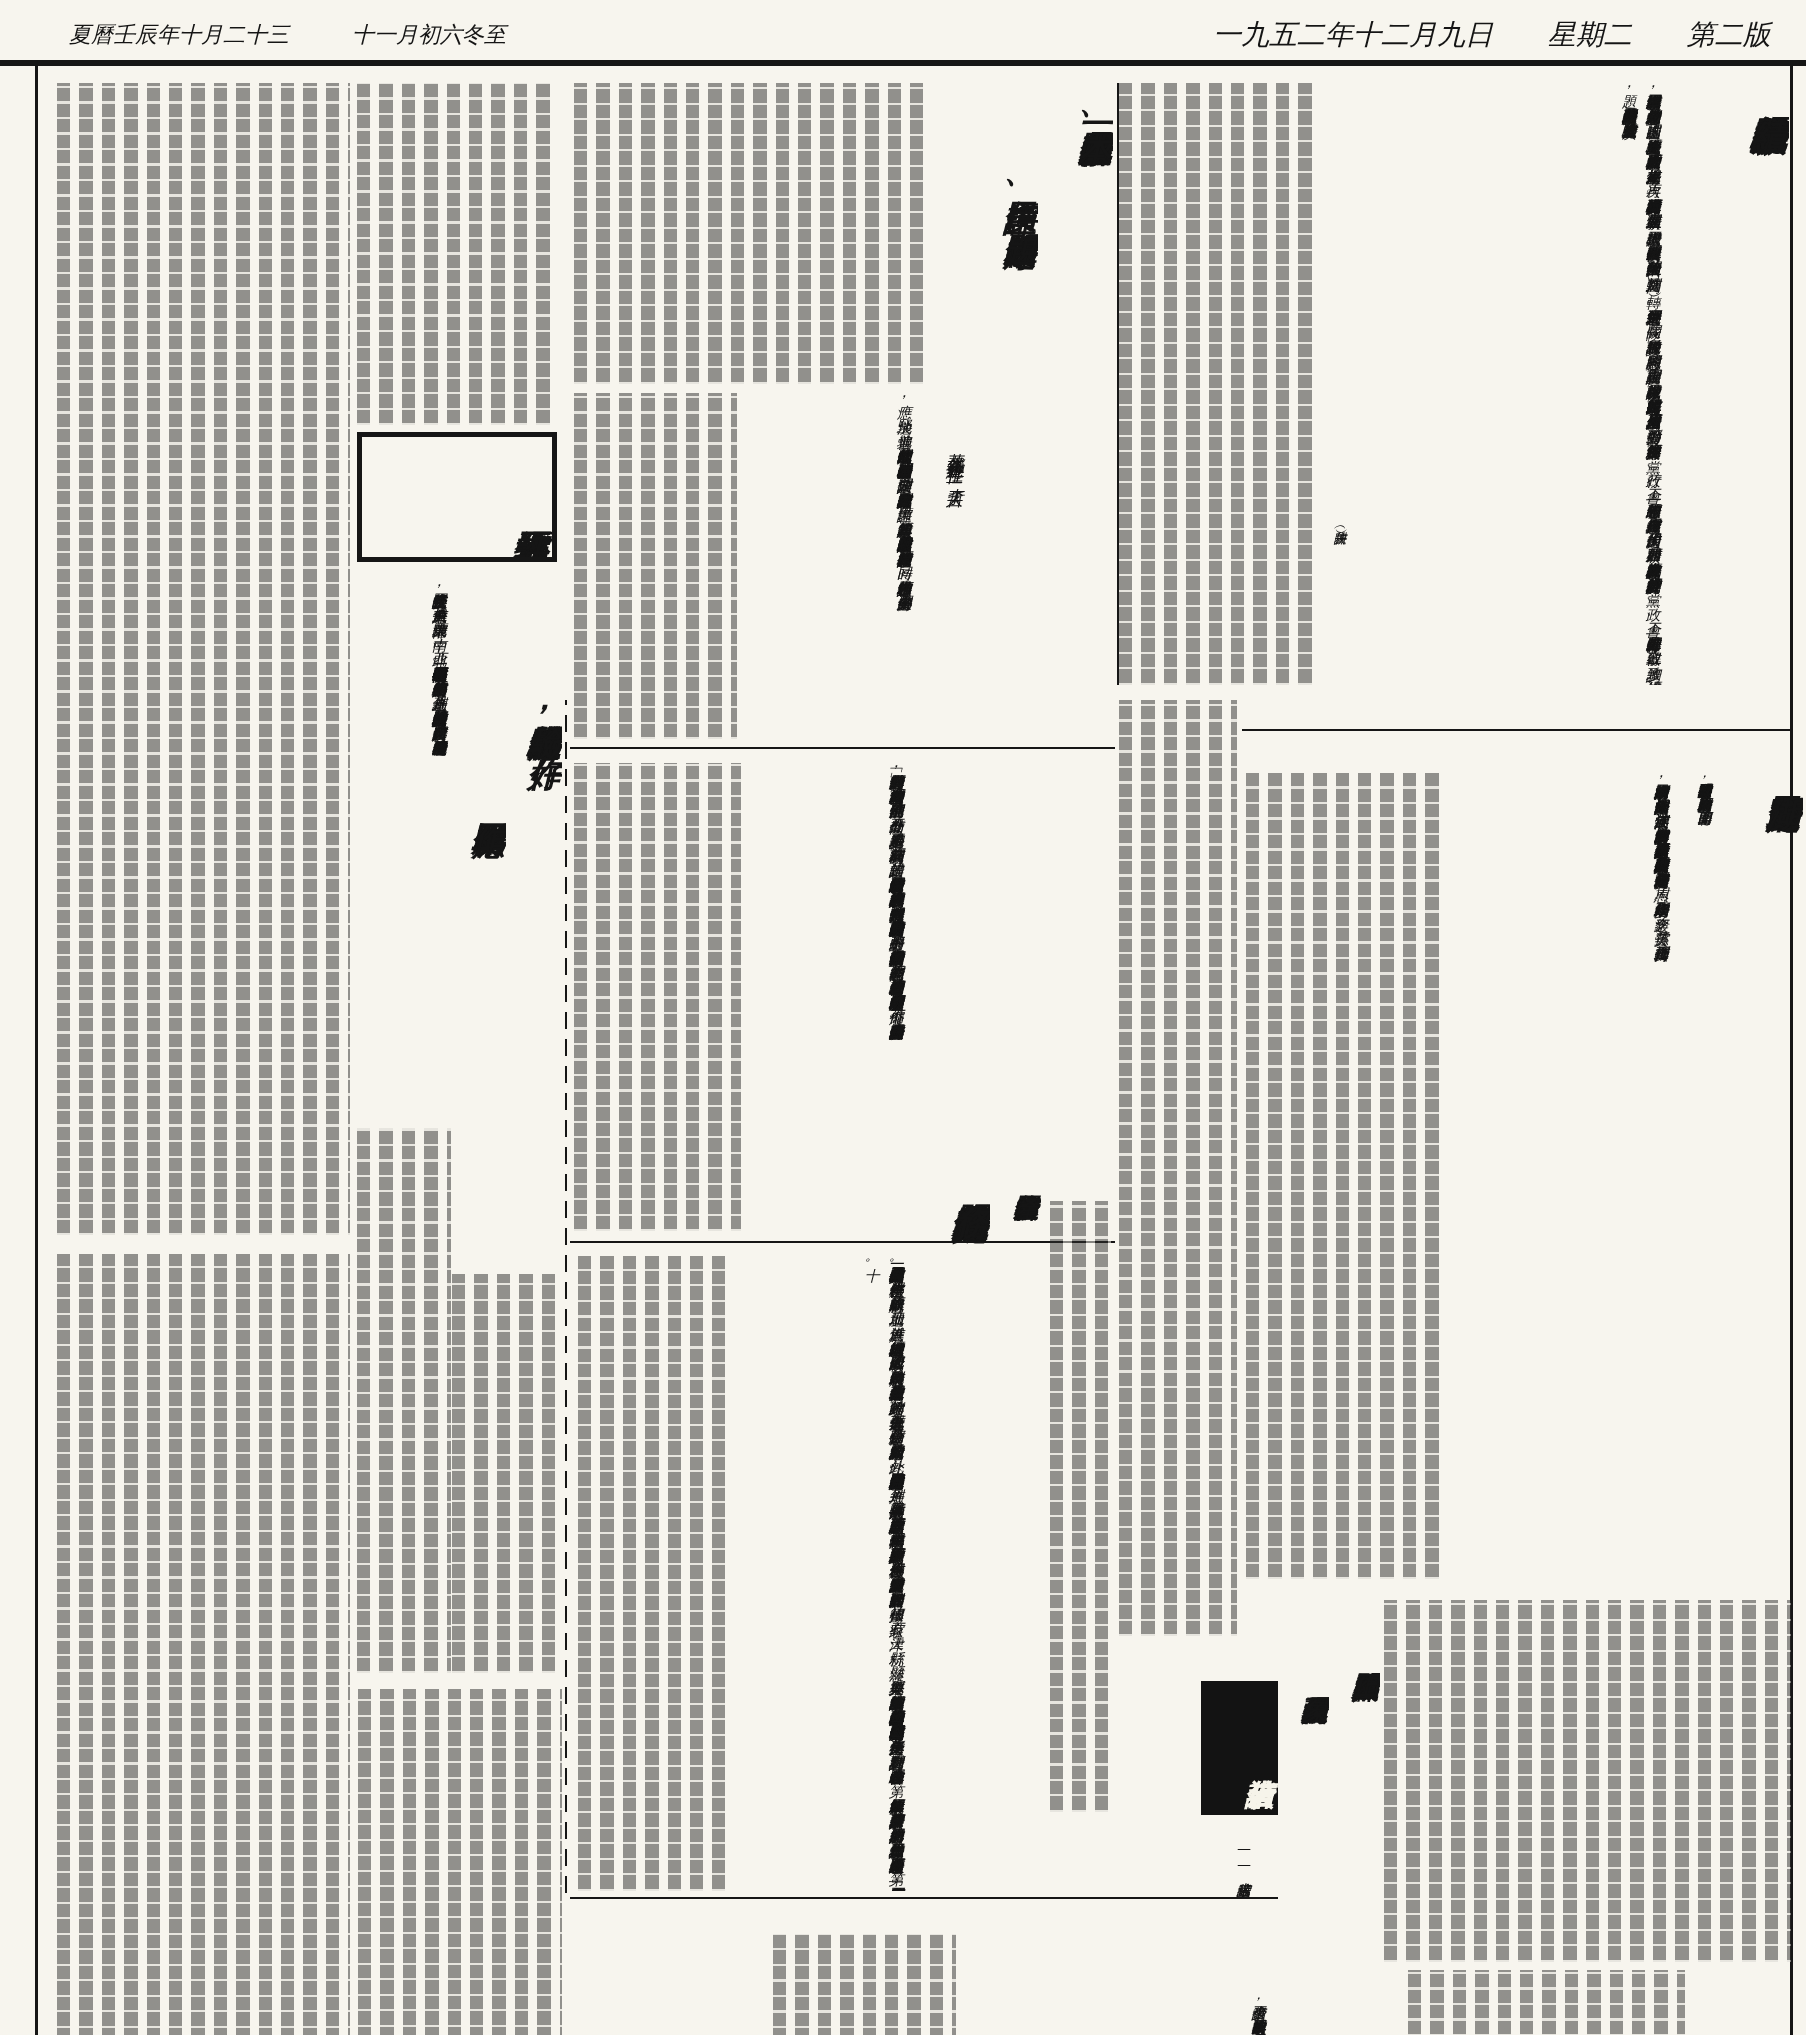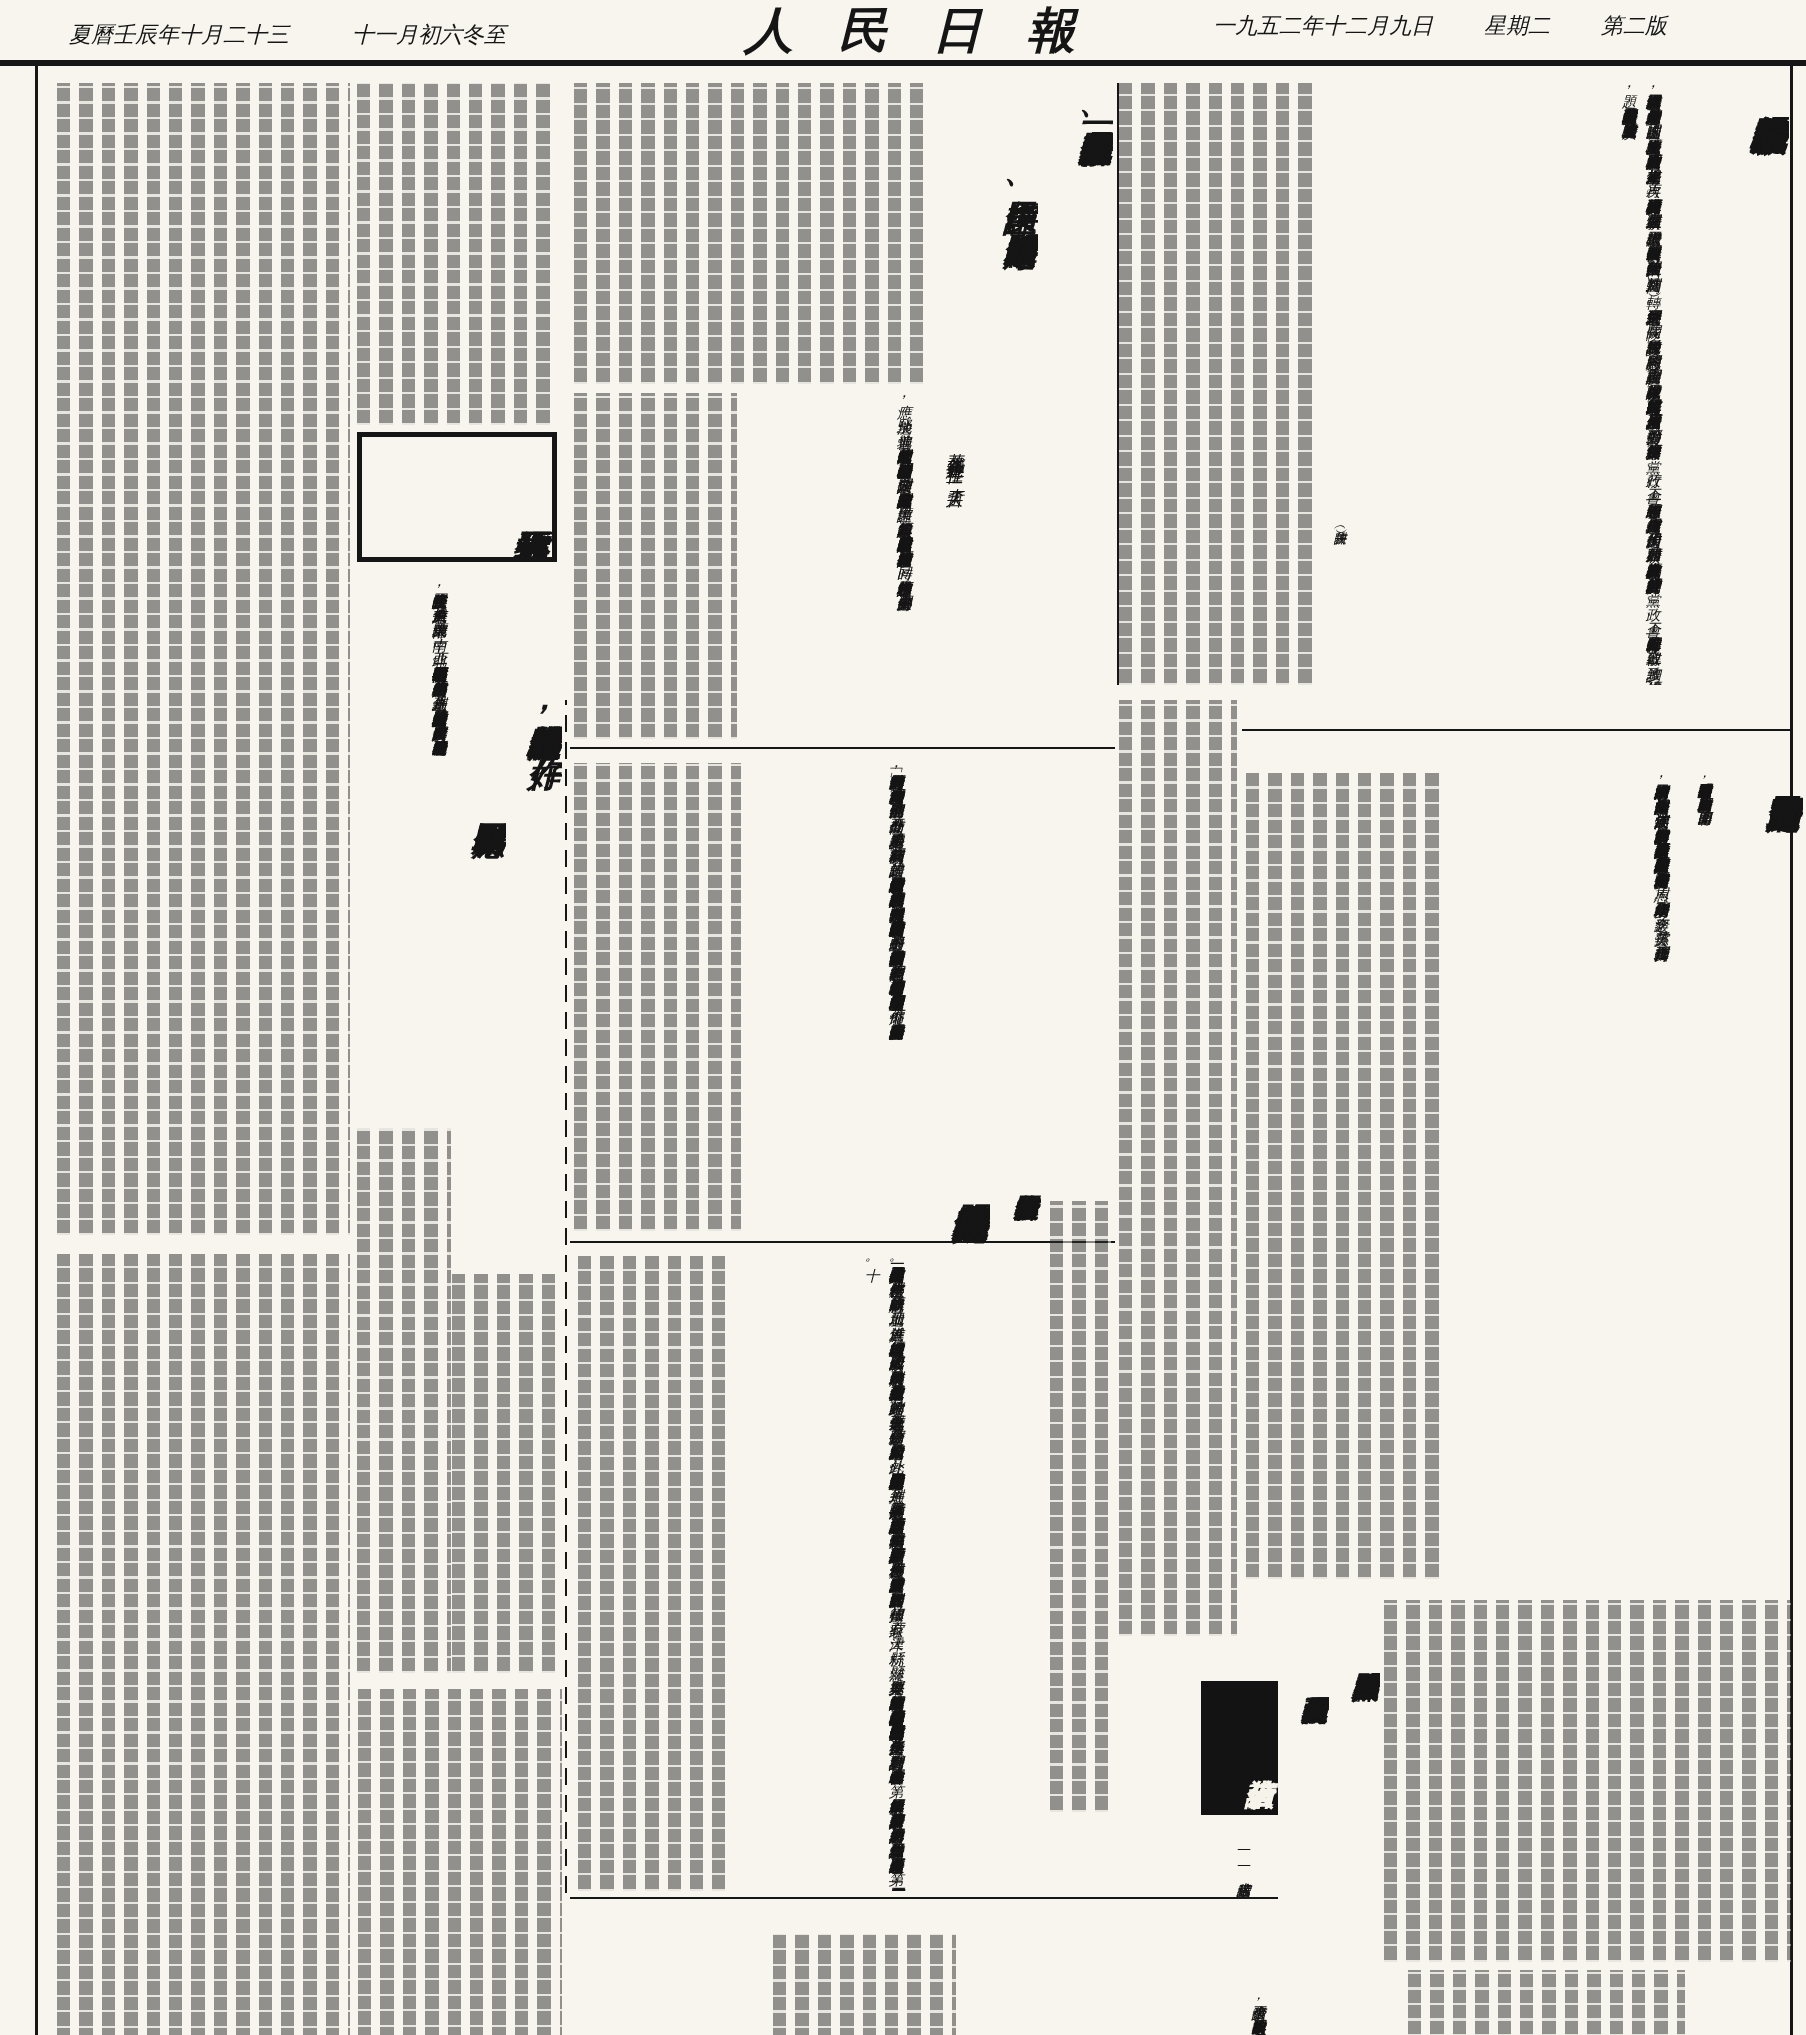--- a/index.html
+++ b/index.html
@@ -25,22 +25,21 @@
 </head>
 <body>
 
 <div class="page">
 
   <div class="abs masthead-side" style="left:69px;top:24.4px;width:611px;font-size:22px;">
     <span>夏曆壬辰年十月二十三</span>
     <span style="display:inline-block;width:49px;"></span>
     <span>十一月初六冬至</span>
   </div>
-  <div class="abs masthead-title" style="left:668px;top:5.7px;width:529px;font-size:49px;letter-spacing:45px;"><span>人民日報</span></div>
-  <div class="abs masthead-side" style="left:1213px;top:15px;width:578px;font-size:22px;">
+  <div class="abs masthead-side" style="left:1213px;top:21px;width:578px;font-size:28px;">
     <span>一九五二年十二月九日</span>
     <span style="display:inline-block;width:37px;"></span>
     <span>星期二</span>
     <span style="display:inline-block;width:37px;"></span>
     <span>第二版</span>
   </div>
   <div class="abs rule" style="left:0;top:60px;width:1807px;height:5.7px;"></div>
   <div class="abs rule" style="left:35px;top:66px;width:3.3px;height:2475px;"></div>
   <div class="abs rule" style="left:1790px;top:66px;width:3.3px;height:2475px;"></div>
 

